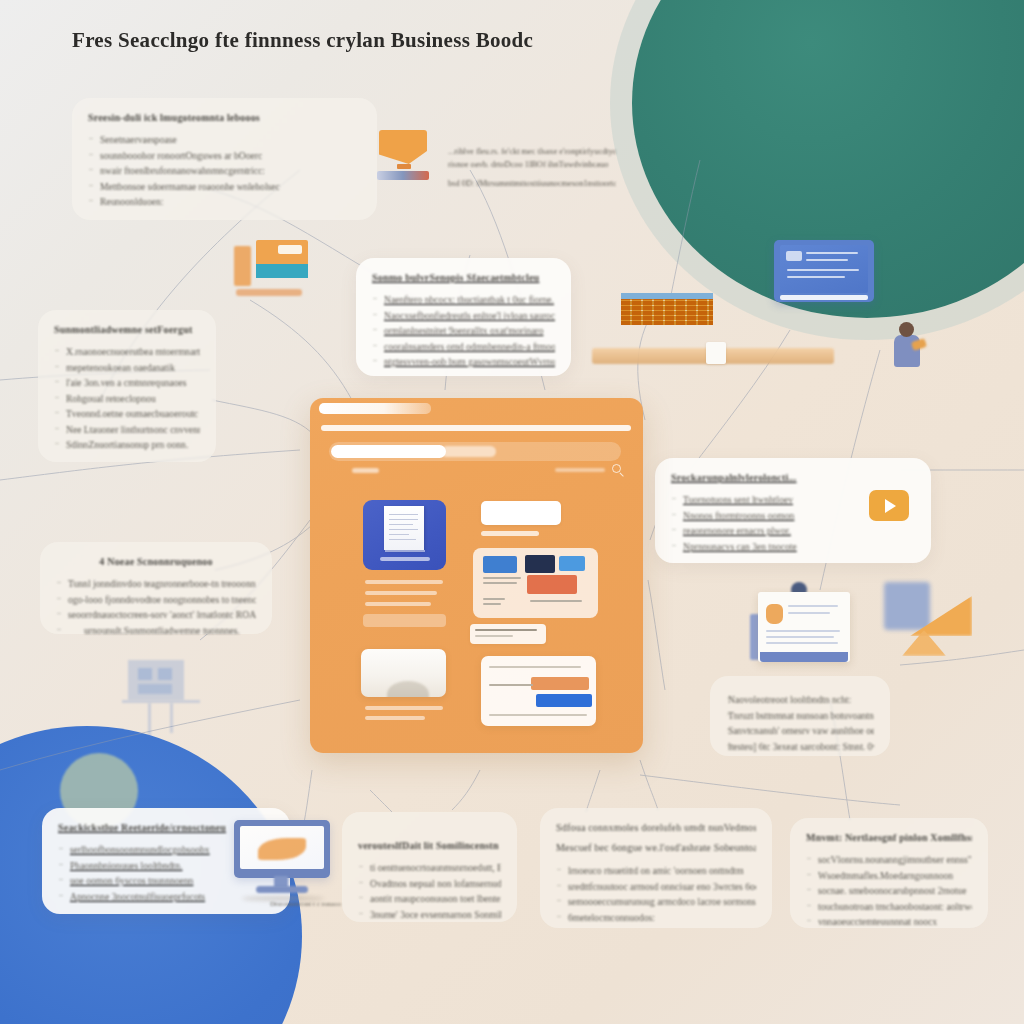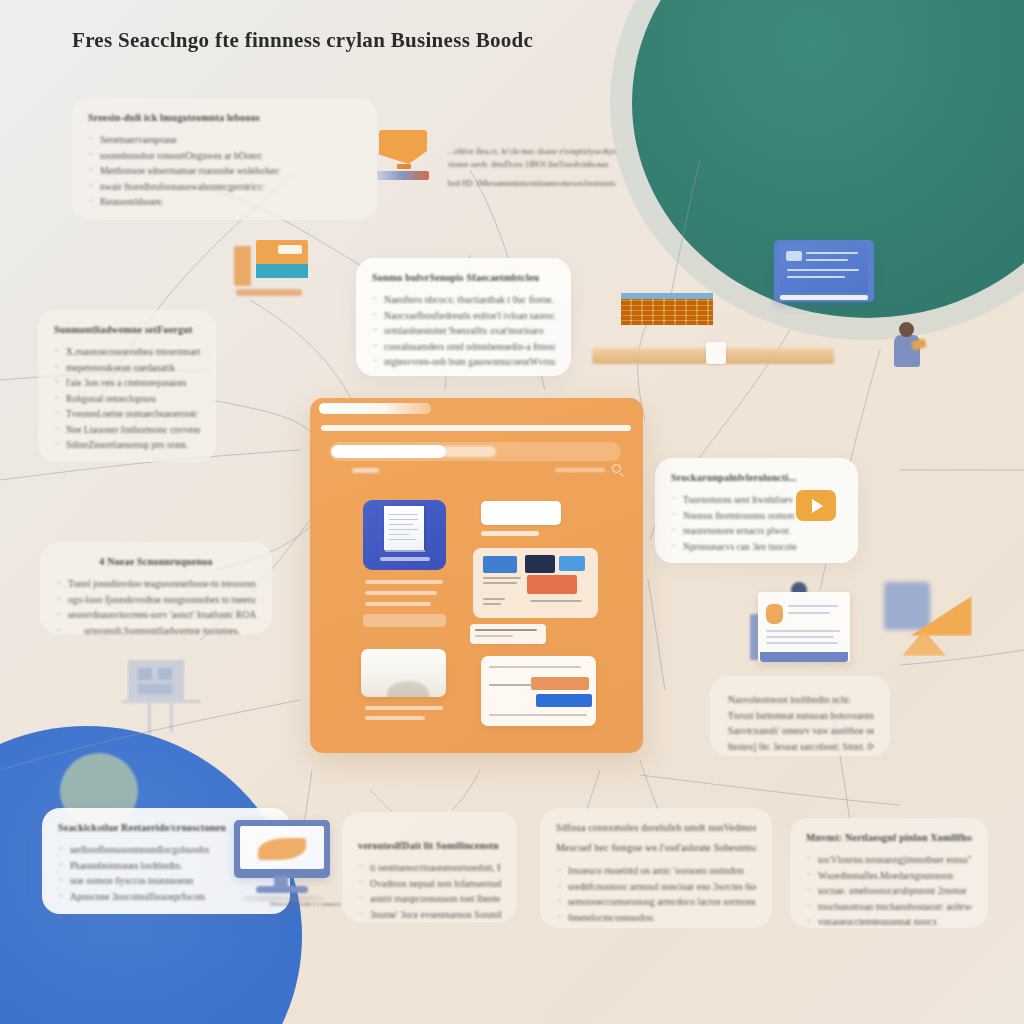--- a/index.html
+++ b/index.html
@@ -41,21 +41,21 @@
 
   
   .card {
     position: absolute;
     border-radius: 18px;
     background: rgba(250,248,245,0.80);
     box-shadow: 0 5px 18px rgba(120,105,88,0.09);
     padding: 14px 16px 16px 16px;
     backdrop-filter: blur(1px);
   }
-  .card.bright { background: rgba(253,252,250,0.93); }
+  .card.bright { background: rgba(253,252,250,0.93); text-decoration: underline; }
   .card.faint  { background: rgba(247,243,237,0.62); box-shadow:none; }
   .card-title {
     font-size: 10px;
     font-weight: 700;
     color: #4a4843;
     margin-bottom: 9px;
     letter-spacing: .2px;
     filter: blur(0.85px);
     white-space: nowrap;
     overflow: hidden;
@@ -481,22 +481,22 @@
     </g>
   </svg>
 
   <div id="page-title">Fres Seacclngo fte finnness crylan Business Boodc</div>
 
   <div class="card faint" style="left:72px; top:98px; width:305px; height:122px;">
     <div class="card-title">Sreesin-duli ick lmugoteomnta lebooos</div>
     <ul>
       <li>Senetnaervaespoase</li>
       <li>sounnbooohor ronoortOnguwes ar bOoerc</li>
+      <li>nwair ftoenlbrufonnanowahnmncgerntricc:</li>
       <li>Mettbonsoe  sdoermamae  roaoonhe wnleholsec</li>
-      <li>nwair ftoenlbrufonnanowahnmncgerntricc:</li>
       <li>Reunoonlduoen:</li>
     </ul>
   </div>
 
   <div id="top-note">
     <p>...riblve  fleu.rs. fe'ckt mec  tlsaxe e'ronptirfyucdtyos</p>
     <p>risnoe  oavb. drtoDcoo 1lBOf   ihnTuwdvinbcauo</p>
     <p style="margin-top:7px">bsd 0D: fMtrsumnttmttoxttiuunocmeson1nsttoorto</p>
   </div>
 
@@ -527,21 +527,21 @@
   <div class="card faint" style="left:40px; top:542px; width:232px; height:92px;text-align:center;">
     <div class="card-title">4 Noeae  Scnonnruquenoo</div>
     <ul>
       <li>Tunnl jonndinvdoo teagnronnerbooe-tn treooonnuectts.</li>
       <li>ogo-looo fjonndovodtoe noognonnobes to tneencnamuoaoeou</li>
       <li>seoorrdnauoctocreen-sorv 'aonct' lrnatlontc ROAOAUn</li>
       <li>urnounult.Sunmontliadwemne tuonnnes.</li>
     </ul>
   </div>
 
-  <div class="card bright" style="left:655px; top:458px; width:203px; height:105px;">
+  <div class="card bright" style="left:655px; top:458px; width:276px; height:105px;">
     <div class="card-title">Srockarunpalnlvleroloncti...</div>
     <ul style="width:150px">
       <li>Tuornotuons sent ltwnhtloev</li>
       <li>Nnonos ftormtroonns oomon</li>
       <li>reaonrnonore ernacrs plwor.</li>
       <li>Nprnnunacvs can 3en tnocote</li>
     </ul>
     <div class="yt-btn" style="right:22px; top:32px;">
       <span class="tri"></span>
     </div>

